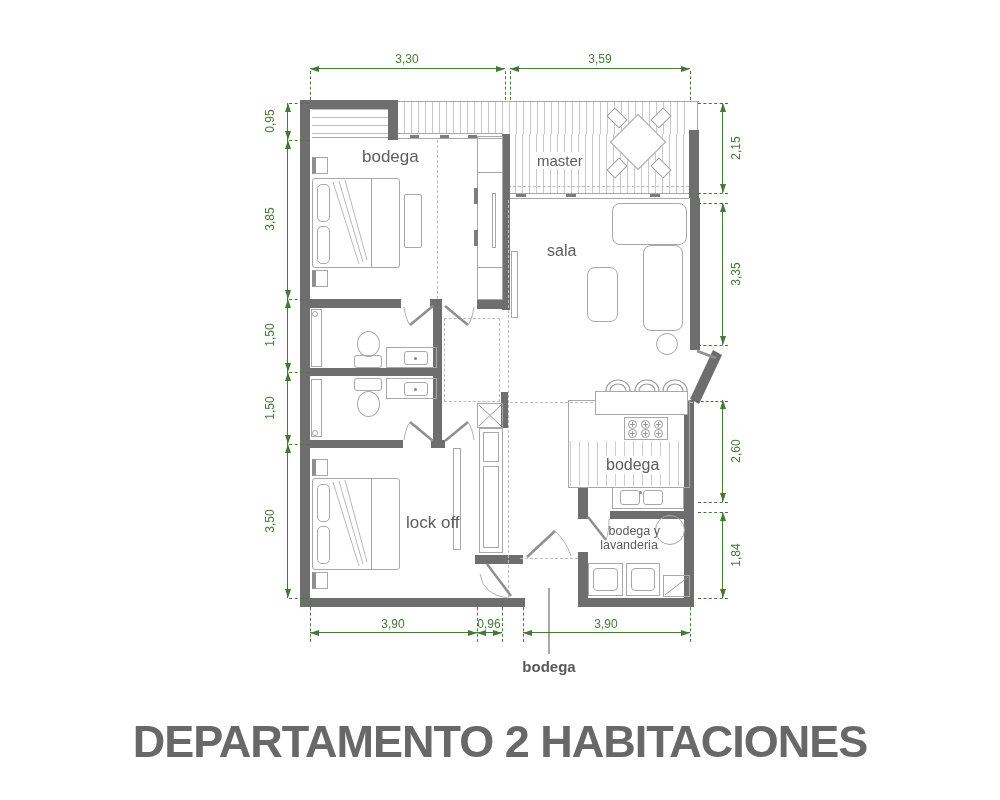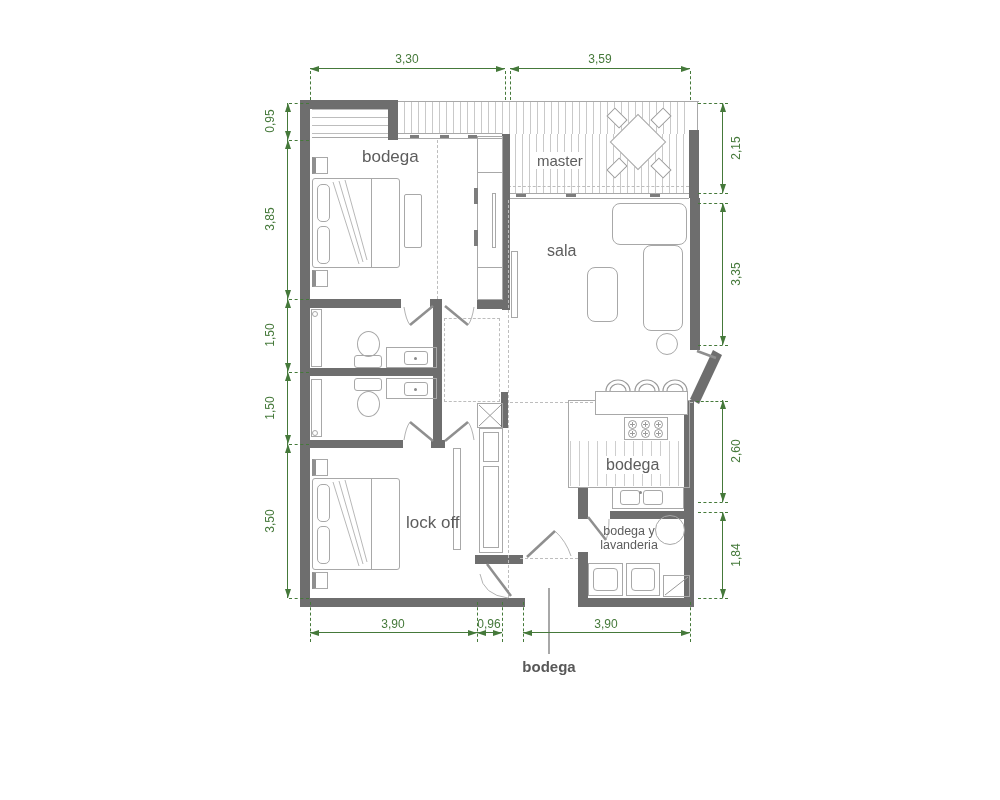--- a/index.html
+++ b/index.html
@@ -288,17 +288,18 @@
   <div class="extv" style="left:477px;top:602px;height:40px;"></div>
   <div class="extv" style="left:502px;top:602px;height:40px;"></div>
   <div class="extv" style="left:523px;top:602px;height:40px;"></div>
   <div class="extv" style="left:690px;top:602px;height:40px;"></div>
 
   <div class="rlab" style="left:362px;top:147px;font-size:17px;">bodega</div>
   <div class="rlab" style="left:535px;top:152px;font-size:15px;background:#fff;padding:0 2px;">master</div>
   <div class="rlab" style="left:547px;top:242px;font-size:16px;">sala</div>
   <div class="rlab" style="left:604px;top:456px;font-size:16px;background:#fff;padding:0 2px;">bodega</div>
   <div class="rlab" style="left:406px;top:513px;font-size:17px;">lock off</div>
-  <div class="rlab" style="left:598px;top:524px;width:62px;text-align:center;font-size:12.5px;">bodega y</div>
+  <div class="rlab" style="left:598px;top:524px;width:62px;text-align:right;font-size:12.5px;">bodega y</div>
   <div class="rlab" style="left:594px;top:538px;width:70px;text-align:center;font-size:12.5px;">lavanderia</div>
   <div class="rlab" style="left:507px;top:658px;width:84px;text-align:center;font-size:15px;font-weight:bold;color:#585858;">bodega</div>
 
+  <div id="title">DEPARTAMENTO 2 HABITACIONES</div>
 </div>
 
 </body></html>

